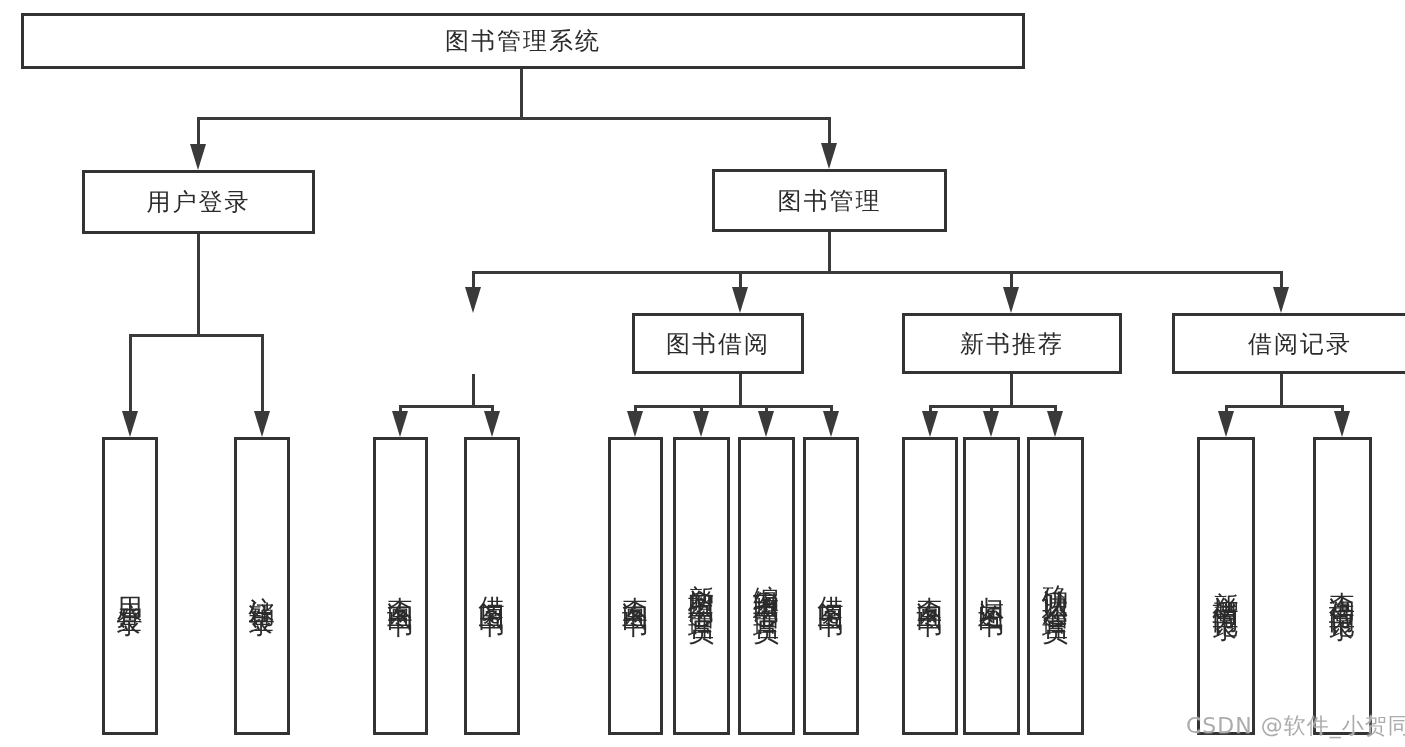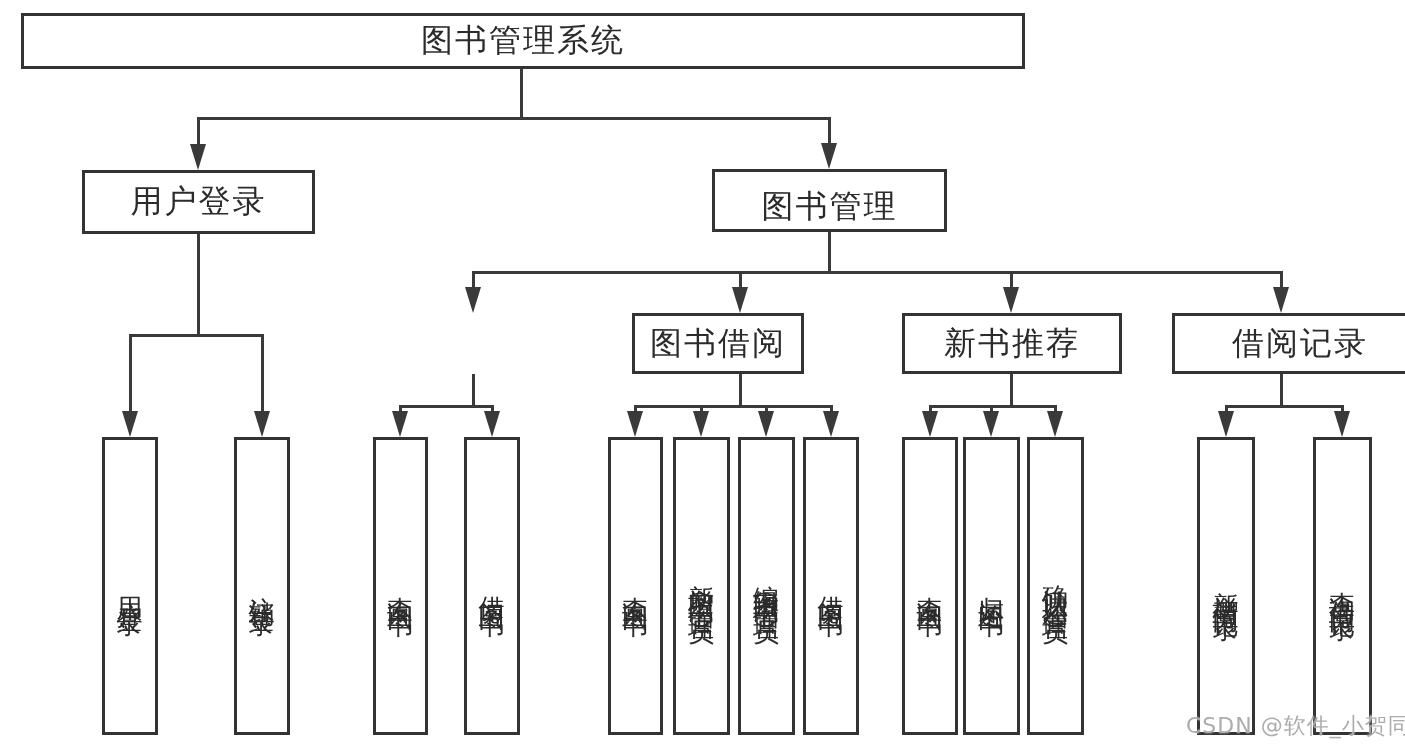--- a/index.html
+++ b/index.html
@@ -4,21 +4,21 @@
 <style>
   html,body{margin:0;padding:0;background:#ffffff;}
   .canvas{
     position:relative;width:1405px;height:747px;background:#ffffff;overflow:hidden;
     font-family:"DejaVu Sans","Liberation Sans",sans-serif;color:#2b2b2b;
   }
   .box{
     position:absolute;box-sizing:border-box;background:#ffffff;border:3px solid #333333;
     display:flex;align-items:center;justify-content:center;z-index:2;
   }
-  .box .lbl{font-size:32px;letter-spacing:2px;color:#2b2b2b;white-space:nowrap;}
+  .box .lbl{font-size:24px;letter-spacing:2px;color:#2b2b2b;white-space:nowrap;}
   .leaf .lbl{
     writing-mode:vertical-rl;text-orientation:mixed;letter-spacing:5px;
     font-size:26px;line-height:1;
   }
   .l{position:absolute;background:#3a3a3a;z-index:1;}
   .v{width:3px;}
   .h{height:3px;}
   .arrow{
     position:absolute;width:0;height:0;z-index:1;
     border-left:8px solid transparent;border-right:8px solid transparent;
@@ -35,21 +35,21 @@
 
 <div class="canvas">
 
   <div class="box" style="left:21px;top:13px;width:1004px;height:56px;">
     <span class="lbl">图书管理系统</span>
   </div>
 
   <div class="box" style="left:82px;top:170px;width:233px;height:64px;">
     <span class="lbl">用户登录</span>
   </div>
-  <div class="box" style="left:712px;top:169px;width:235px;height:63px;align-items:flex-end;">
+  <div class="box" style="left:712px;top:169px;width:235px;height:63px;">
     <span class="lbl">图书管理</span>
   </div>
 
   <div class="box" style="left:632px;top:313px;width:172px;height:61px;">
     <span class="lbl">图书借阅</span>
   </div>
   <div class="box" style="left:902px;top:313px;width:220px;height:61px;">
     <span class="lbl">新书推荐</span>
   </div>
   <div class="box" style="left:1172px;top:313px;width:256px;height:61px;">

